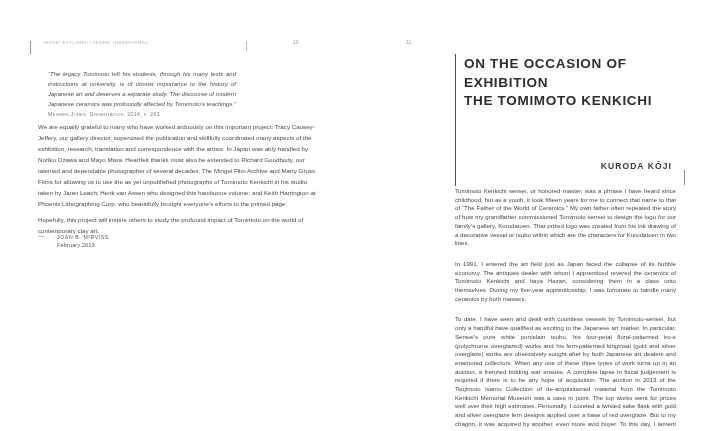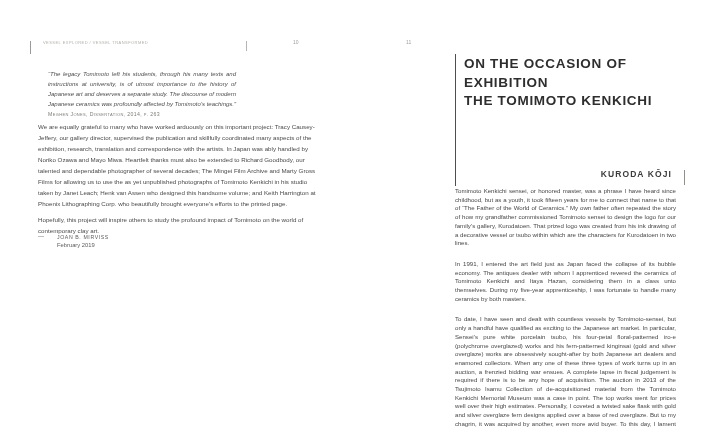--- a/index.html
+++ b/index.html
@@ -60,21 +60,21 @@
   
   .title-rule { left: 455px; top: 25px; width: 1px; height: 132px; background: #4f4f4f; }
   .essay-title {
     left: 464px; top: 26px; width: 210px;
     font-size: 13.5px; line-height: 18.6px;
     font-weight: 600; letter-spacing: 0.7px;
     color: #2e2e2e;
   }
   .essay-title span { display: block; }
   .essay-byline {
-    left: 455px; top: 140px; width: 217px;
+    left: 455px; top: 132px; width: 217px;
     text-align: right;
     font-size: 8.5px; font-weight: 700; letter-spacing: 1.1px;
     color: #3c3c3c;
   }
   .byline-tick { left: 684px; top: 141px; height: 15px; background: #8f8f8d; }
   .essay-body {
     left: 455px; top: 158px; width: 221px;
     font-size: 6.1px; line-height: 8.7px;
     text-align: justify;
     color: #474747;

